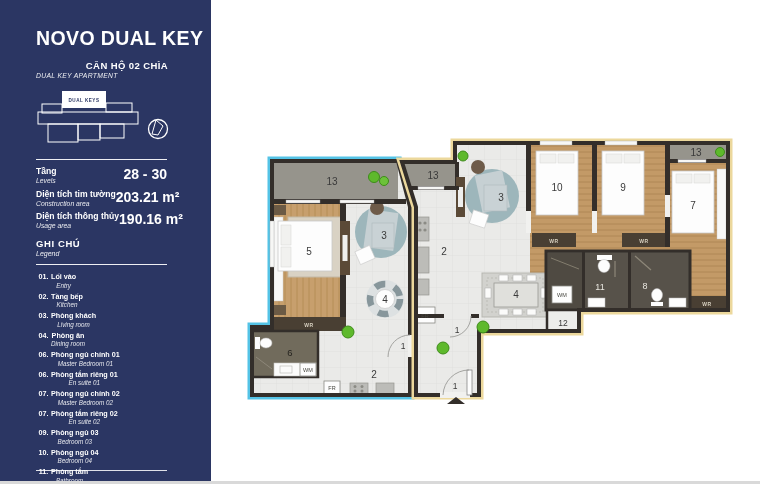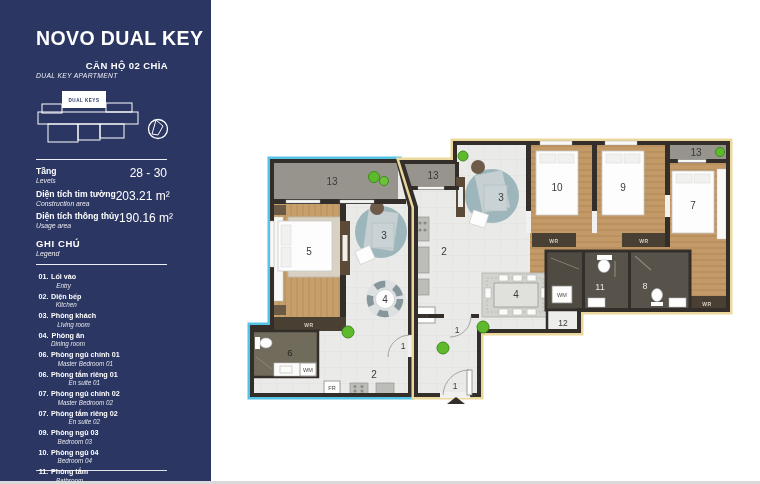--- a/index.html
+++ b/index.html
@@ -12,21 +12,21 @@
   .sb-inner{padding:27px 0 0 36px;width:132px;}
   .sb-title{font-size:19.5px;font-weight:bold;letter-spacing:.4px;white-space:nowrap;}
   .sb-sub-vi{margin-top:10px;font-size:9.5px;font-weight:bold;letter-spacing:.4px;text-align:right;}
   .sb-sub-en{margin-top:1px;font-size:6.8px;font-style:italic;opacity:.92;letter-spacing:.3px;}
   .sb-diagram{margin-top:11px;}
   .sep{width:131px;border-top:1.5px solid rgba(255,255,255,.92);margin-top:7px;}
   .stats{margin-top:6px;}
   .stat-row{display:flex;justify-content:space-between;align-items:flex-start;width:131px;margin-bottom:4.5px;}
   .stat-vi{font-size:8.6px;font-weight:bold;white-space:nowrap;}
   .stat-en{font-size:6.8px;font-style:italic;opacity:.9;margin-top:1px;}
-  .stat-val{font-size:12px;font-weight:normal;white-space:nowrap;}
+  .stat-val{font-size:14px;font-weight:bold;white-space:nowrap;}
   .ghichu-vi{margin-top:9px;font-size:9.5px;font-weight:bold;letter-spacing:.6px;}
   .ghichu-en{margin-top:1px;font-size:7px;font-style:italic;opacity:.92;}
   .legend{margin-top:7px;text-align:center;}
   .leg-row{display:flex;margin-bottom:3px;}
   .leg-num{width:15px;font-size:7.2px;font-weight:bold;flex:none;}
   .leg-vi{display:block;font-size:7.2px;font-weight:bold;}
   .leg-en{display:block;font-size:6.3px;font-style:italic;opacity:.88;margin-top:.5px;}
   .bottom-sep{position:absolute;left:36px;top:470px;width:131px;height:0;
               border-top:1.5px solid rgba(255,255,255,.85);}
 
@@ -106,21 +106,21 @@
         <div class="leg-row">
             <span class="leg-num">01.</span>
             <span>
               <span class="leg-vi">Lối vào</span>
               <span class="leg-en">Entry</span>
             </span>
           </div>
         <div class="leg-row">
             <span class="leg-num">02.</span>
             <span>
-              <span class="leg-vi">Diện bếp</span>
+              <span class="leg-vi">Tầng bếp</span>
               <span class="leg-en">Kitchen</span>
             </span>
           </div>
         <div class="leg-row">
             <span class="leg-num">03.</span>
             <span>
               <span class="leg-vi">Phòng khách</span>
               <span class="leg-en">Living room</span>
             </span>
           </div>

